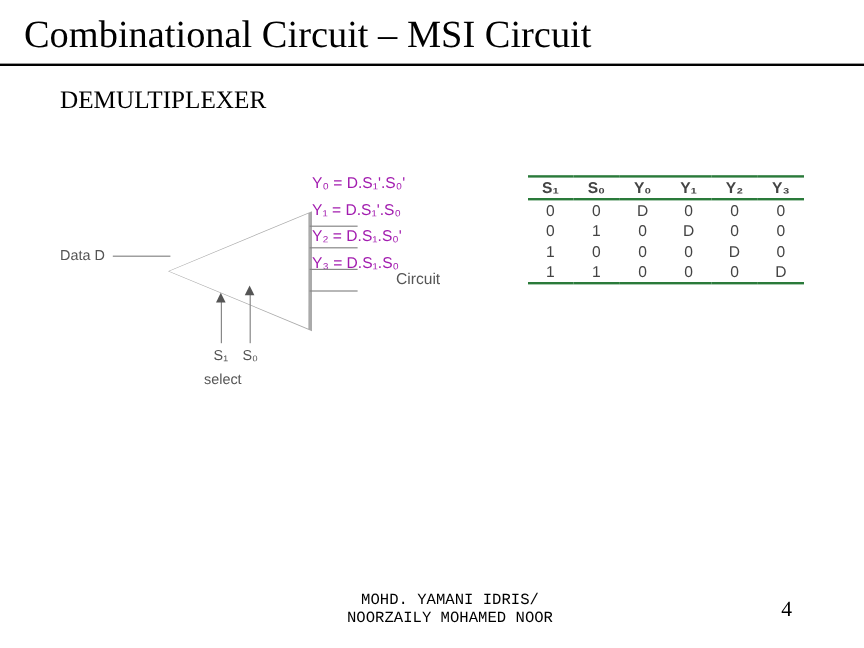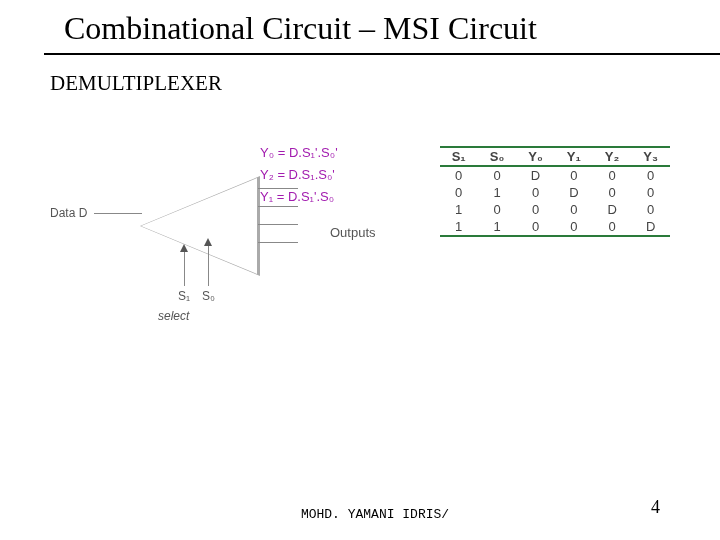--- a/index.html
+++ b/index.html
@@ -9,21 +9,20 @@
     background: #fff;
     font-family: "Times New Roman", Times, serif;
     color: #000;
     position: relative;
     overflow: hidden;
   }
   .title {
     font-size: 32px;
     padding: 10px 20px 6px 20px;
     border-bottom: 2px solid #000;
-    margin-left: 44px;
   }
   .content {
     padding: 16px 50px 0 50px;
   }
   .heading {
     font-size: 21px;
     margin-bottom: 2px;
   }
   ul.bullets {
     list-style: disc;
@@ -45,21 +44,21 @@
     height: 220px;
     font-family: Verdana, Arial, sans-serif;
     font-size: 12px;
     color: #555;
   }
   .d-label { position: absolute; white-space: nowrap; }
   .data-d { left: 0; top: 90px; }
   .demux-text { left: 130px; top: 92px; }
   .s1 { left: 128px; top: 173px; }
   .s0 { left: 152px; top: 173px; }
-  .select { left: 108px; top: 193px; font-style: italic; }
+  .select { left: 120px; top: 193px; }
 
   
   .tri {
     position: absolute;
     left: 90px; top: 60px;
     width: 0; height: 0;
     border-left: 0;
     border-top: 50px solid transparent;
     border-bottom: 50px solid transparent;
   }
@@ -148,21 +147,21 @@
   }
 </style>
 </head>
 <body>
 
 <div class="title">Combinational Circuit – MSI Circuit</div>
 
 <div class="content">
   <div class="heading">DEMULTIPLEXER</div>
 
-  <div class="outputs-label">Outputs</div>
+  <div class="outputs-label">Circuit</div>
 
   <div class="figure-area">
 
     <div class="diagram">
       <span class="d-label data-d">Data D</span>
       <span class="d-label demux-text">demux</span>
       <span class="d-label s1">S₁</span>
       <span class="d-label s0">S₀</span>
       <span class="d-label select">select</span>
 
@@ -176,22 +175,23 @@
       <div class="hline" style="left:208px; top:126px; width:40px;"></div>
 
       <div class="vline" style="left:134px; top:134px; height:36px;"></div>
       <div class="arrowup" style="left:130px; top:128px;"></div>
       <div class="vline" style="left:158px; top:128px; height:42px;"></div>
       <div class="arrowup" style="left:154px; top:122px;"></div>
     </div>
 
     <div class="equations">
       <div>Y₀ = D.S₁'.S₀'</div>
+      <div>Y₁ = D.S₁'.S₀</div>
       <div>Y₂ = D.S₁.S₀'</div>
-      <div>Y₁ = D.S₁'.S₀</div>
+      <div>Y₃ = D.S₁.S₀</div>
     </div>
 
     <table class="truth">
       <thead>
         <tr>
           <th>S₁</th>
           <th>S₀</th>
           <th>Y₀</th>
           <th>Y₁</th>
           <th>Y₂</th>
@@ -232,14 +232,15 @@
           <td>D</td>
         </tr>
       </tbody>
     </table>
 
   </div>
 </div>
 
 <div class="footer">
   <span>MOHD. YAMANI IDRIS/</span><br>
+  <span>NOORZAILY MOHAMED NOOR</span>
 </div>
 <div class="pagenum">4</div>
 
 </body></html>

